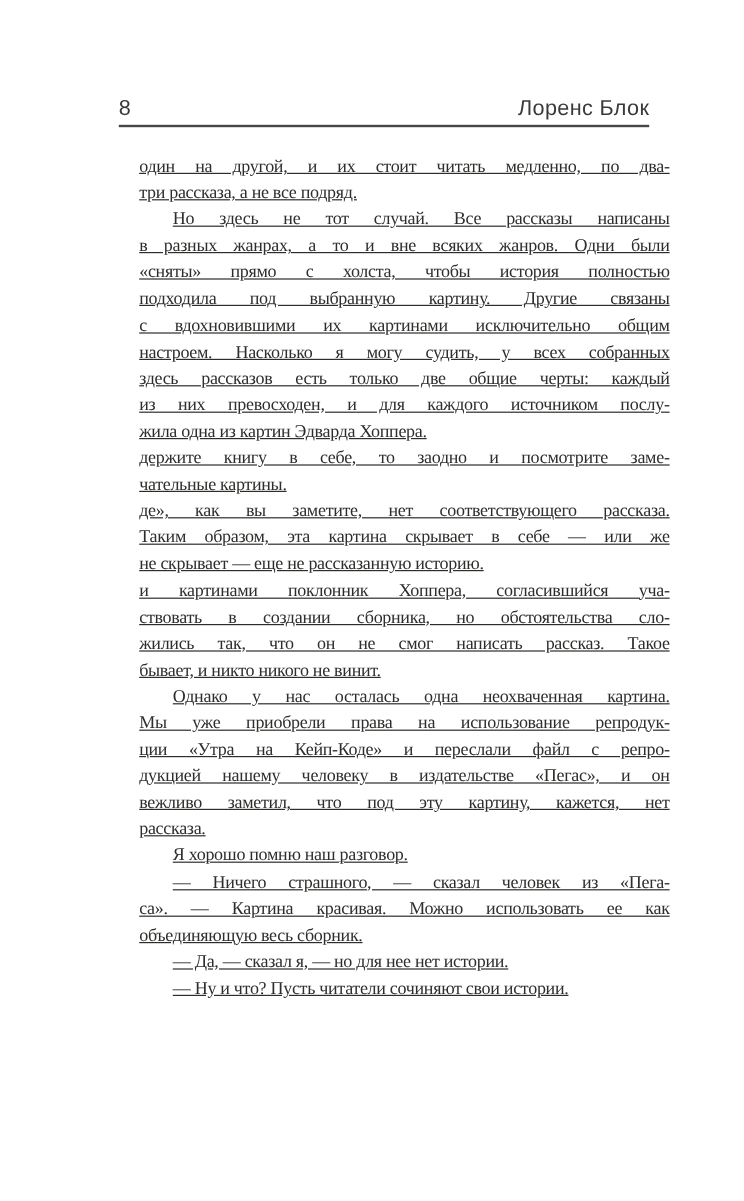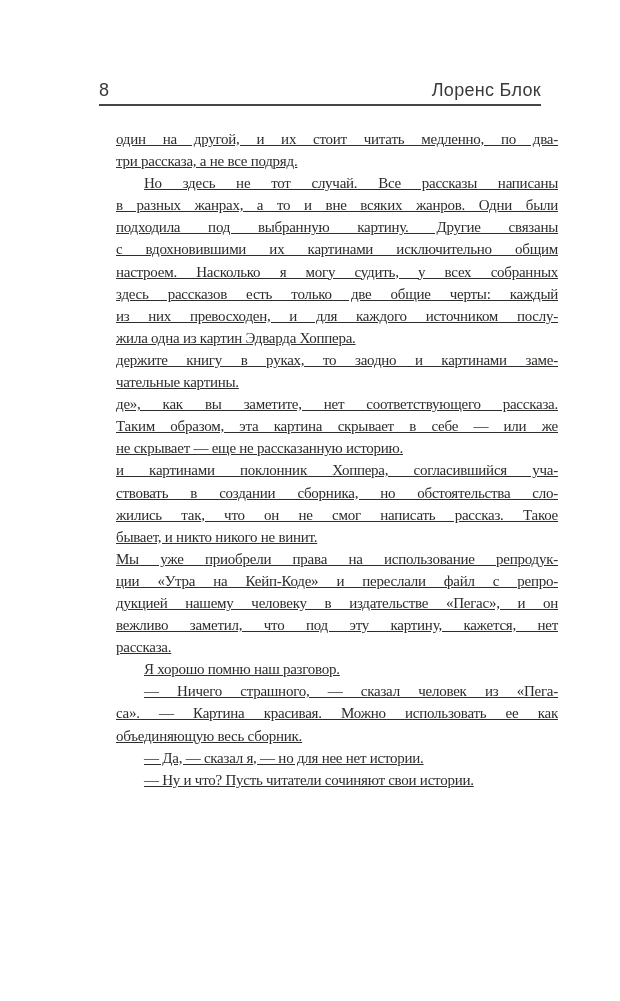--- a/index.html
+++ b/index.html
@@ -71,43 +71,45 @@
   </div>
   <div class="header-rule"></div>
   <div class="body-text" id="body-text">
       <div class="paragraph">
         <div class="line">один на другой, и их стоит читать медленно, по два-</div>
         <div class="line last">три рассказа, а не все подряд.</div>
       </div>
       <div class="paragraph">
         <div class="line indent">Но здесь не тот случай. Все рассказы написаны</div>
         <div class="line">в разных жанрах, а то и вне всяких жанров. Одни были</div>
+        <div class="line">«сняты» прямо с холста, чтобы история полностью</div>
         <div class="line">подходила под выбранную картину. Другие связаны</div>
         <div class="line">с вдохновившими их картинами исключительно общим</div>
         <div class="line">настроем. Насколько я могу судить, у всех собранных</div>
         <div class="line">здесь рассказов есть только две общие черты: каждый</div>
         <div class="line">из них превосходен, и для каждого источником послу-</div>
         <div class="line last">жила одна из картин Эдварда Хоппера.</div>
       </div>
       <div class="paragraph">
-        <div class="line">держите книгу в руках, то заодно и картинами заме-</div>
+        <div class="line">держите книгу в себе, то заодно и посмотрите заме-</div>
         <div class="line last">чательные картины.</div>
       </div>
       <div class="paragraph">
         <div class="line">де», как вы заметите, нет соответствующего рассказа.</div>
         <div class="line">Таким образом, эта картина скрывает в себе — или же</div>
         <div class="line last">не скрывает — еще не рассказанную историю.</div>
       </div>
       <div class="paragraph">
         <div class="line">и картинами поклонник Хоппера, согласившийся уча-</div>
         <div class="line">ствовать в создании сборника, но обстоятельства сло-</div>
         <div class="line">жились так, что он не смог написать рассказ. Такое</div>
         <div class="line last">бывает, и никто никого не винит.</div>
       </div>
       <div class="paragraph">
+        <div class="line indent">Однако у нас осталась одна неохваченная картина.</div>
         <div class="line">Мы уже приобрели права на использование репродук-</div>
         <div class="line">ции «Утра на Кейп-Коде» и переслали файл с репро-</div>
         <div class="line">дукцией нашему человеку в издательстве «Пегас», и он</div>
         <div class="line">вежливо заметил, что под эту картину, кажется, нет</div>
         <div class="line last">рассказа.</div>
       </div>
       <div class="paragraph">
         <div class="line last indent">Я хорошо помню наш разговор.</div>
       </div>
       <div class="paragraph">

